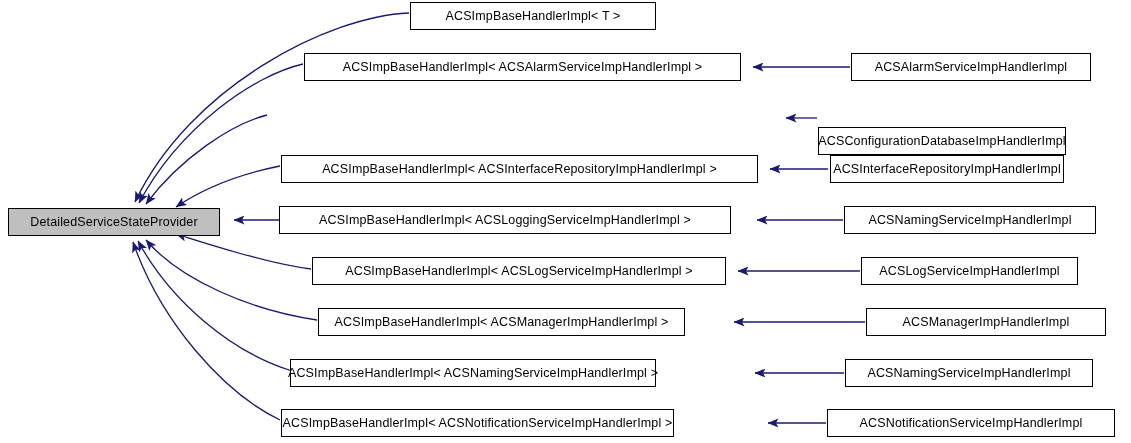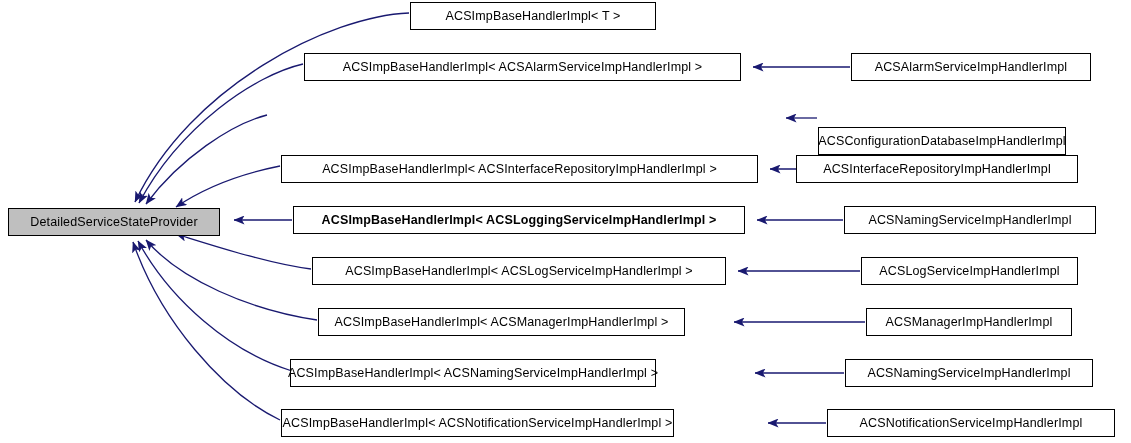--- a/index.html
+++ b/index.html
@@ -91,21 +91,21 @@
 
   <div class="node" style="left:410px; top:2px; width:246px;">
     <span class="node-label">ACSImpBaseHandlerImpl&lt; T &gt;</span>
   </div>
   <div class="node" style="left:304px; top:53px; width:437px;">
     <span class="node-label">ACSImpBaseHandlerImpl&lt; ACSAlarmServiceImpHandlerImpl &gt;</span>
   </div>
   <div class="node" style="left:281px; top:155px; width:477px;">
     <span class="node-label">ACSImpBaseHandlerImpl&lt; ACSInterfaceRepositoryImpHandlerImpl &gt;</span>
   </div>
-  <div class="node" style="left:293px; top:206px; width:452px;font-weight:bold;">
+  <div class="node" style="left:279px; top:206px; width:452px;">
     <span class="node-label">ACSImpBaseHandlerImpl&lt; ACSLoggingServiceImpHandlerImpl &gt;</span>
   </div>
   <div class="node" style="left:312px; top:257px; width:414px;">
     <span class="node-label">ACSImpBaseHandlerImpl&lt; ACSLogServiceImpHandlerImpl &gt;</span>
   </div>
   <div class="node" style="left:318px; top:308px; width:367px;">
     <span class="node-label">ACSImpBaseHandlerImpl&lt; ACSManagerImpHandlerImpl &gt;</span>
   </div>
   <div class="node" style="left:290px; top:359px; width:366px;">
     <span class="node-label">ACSImpBaseHandlerImpl&lt; ACSNamingServiceImpHandlerImpl &gt;</span>
@@ -113,30 +113,30 @@
   <div class="node" style="left:281px; top:409px; width:393px;">
     <span class="node-label">ACSImpBaseHandlerImpl&lt; ACSNotificationServiceImpHandlerImpl &gt;</span>
   </div>
 
   <div class="node" style="left:851px; top:53px; width:240px;">
     <span class="node-label">ACSAlarmServiceImpHandlerImpl</span>
   </div>
   <div class="node" style="left:818px; top:108px; width:248px;margin-top:19px;">
     <span class="node-label">ACSConfigurationDatabaseImpHandlerImpl</span>
   </div>
-  <div class="node" style="left:796px; top:155px; width:282px;">
+  <div class="node" style="left:830px; top:155px; width:234px;">
     <span class="node-label">ACSInterfaceRepositoryImpHandlerImpl</span>
   </div>
   <div class="node" style="left:844px; top:206px; width:252px;">
     <span class="node-label">ACSNamingServiceImpHandlerImpl</span>
   </div>
   <div class="node" style="left:861px; top:257px; width:217px;">
     <span class="node-label">ACSLogServiceImpHandlerImpl</span>
   </div>
-  <div class="node" style="left:866px; top:308px; width:206px;">
+  <div class="node" style="left:866px; top:308px; width:240px;">
     <span class="node-label">ACSManagerImpHandlerImpl</span>
   </div>
   <div class="node" style="left:845px; top:359px; width:248px;">
     <span class="node-label">ACSNamingServiceImpHandlerImpl</span>
   </div>
   <div class="node" style="left:827px; top:409px; width:288px;">
     <span class="node-label">ACSNotificationServiceImpHandlerImpl</span>
   </div>
 
 </div>

